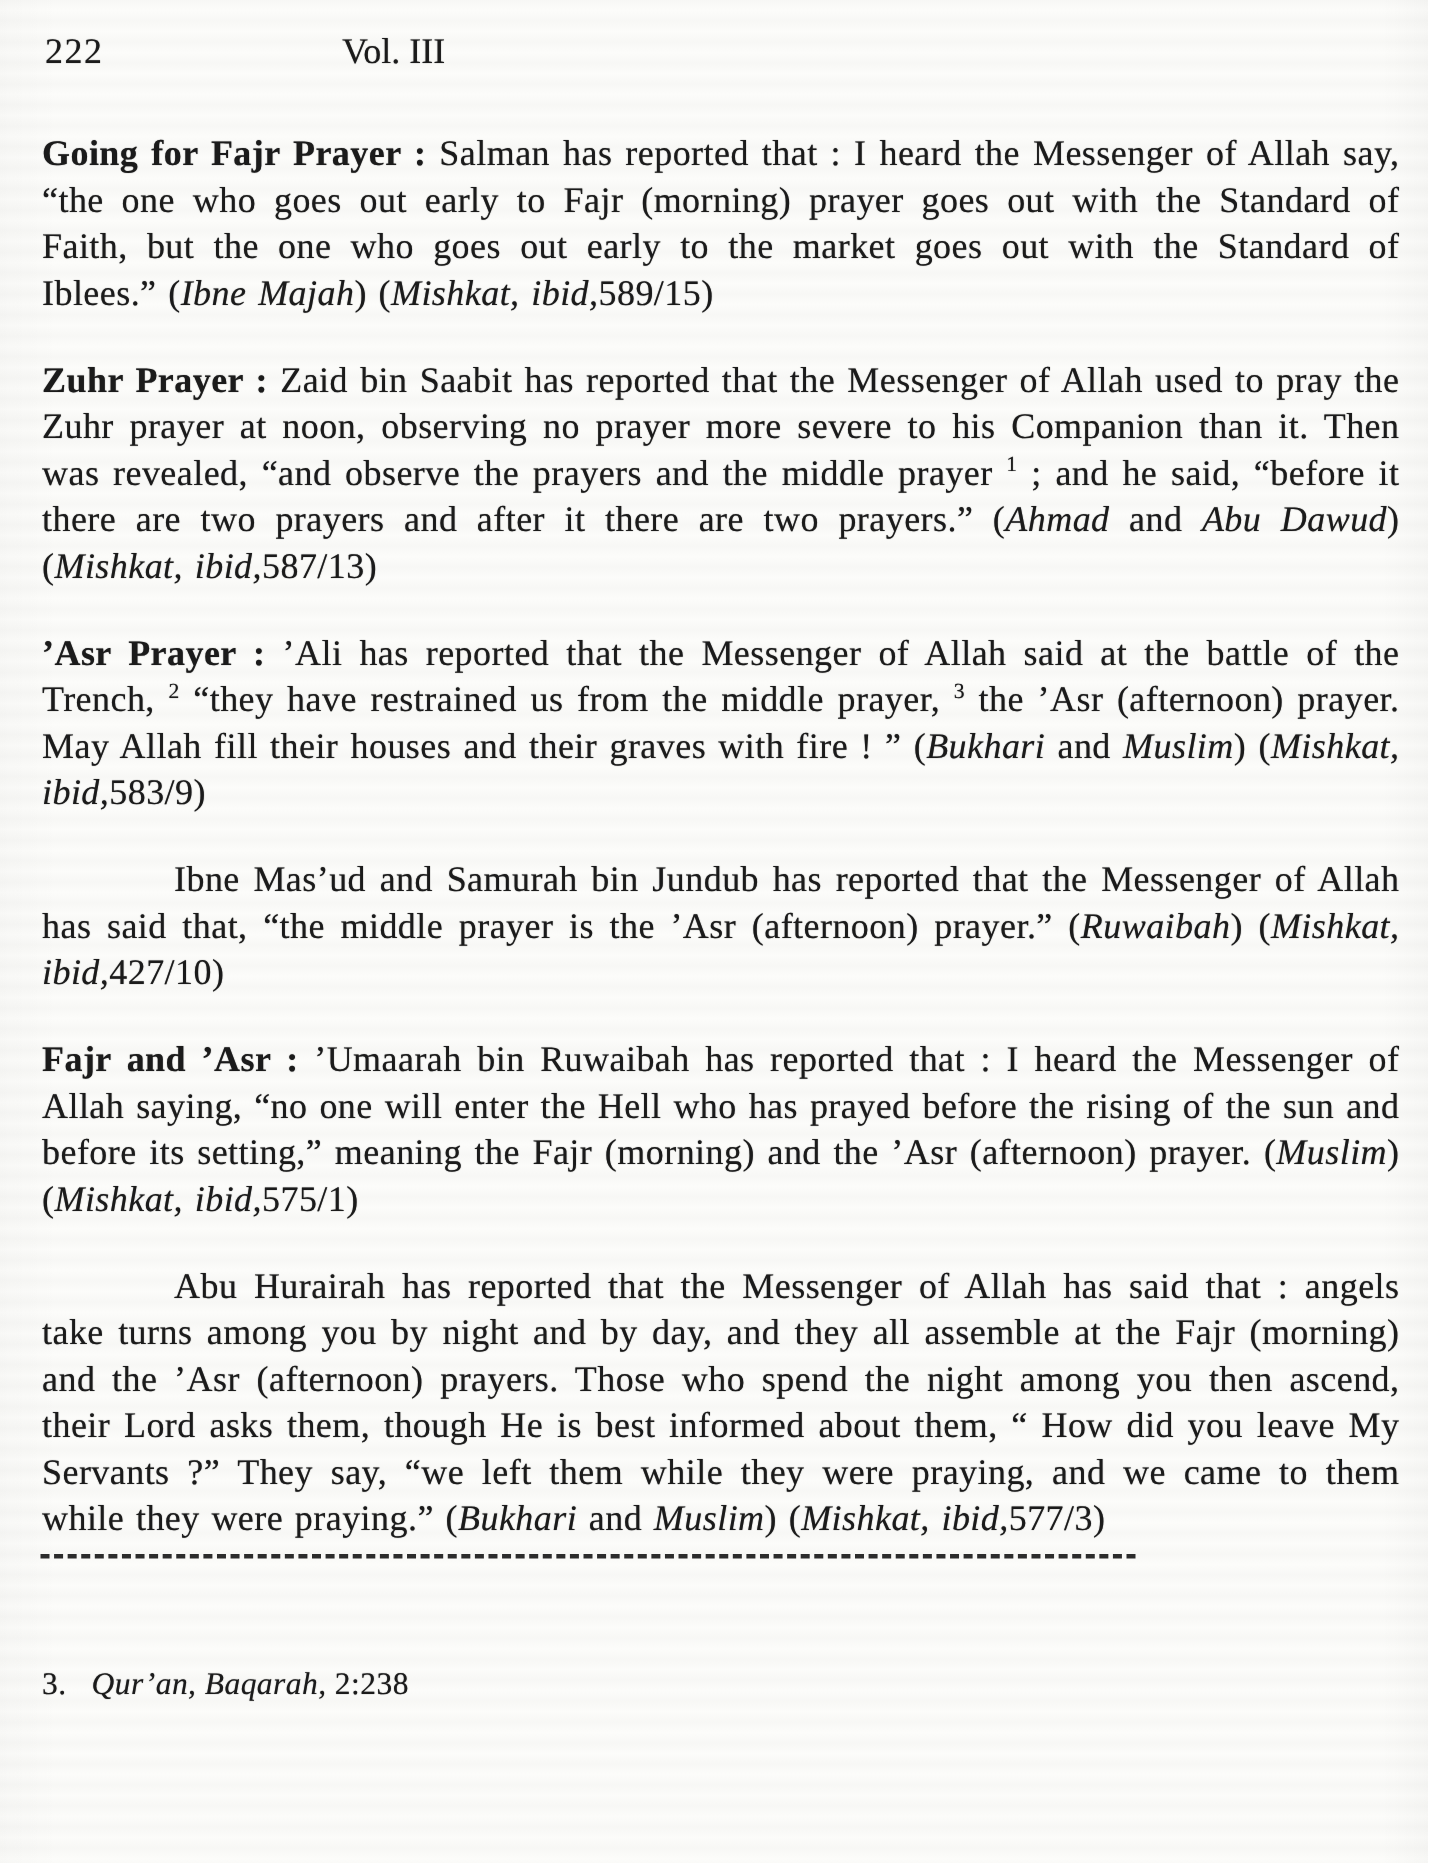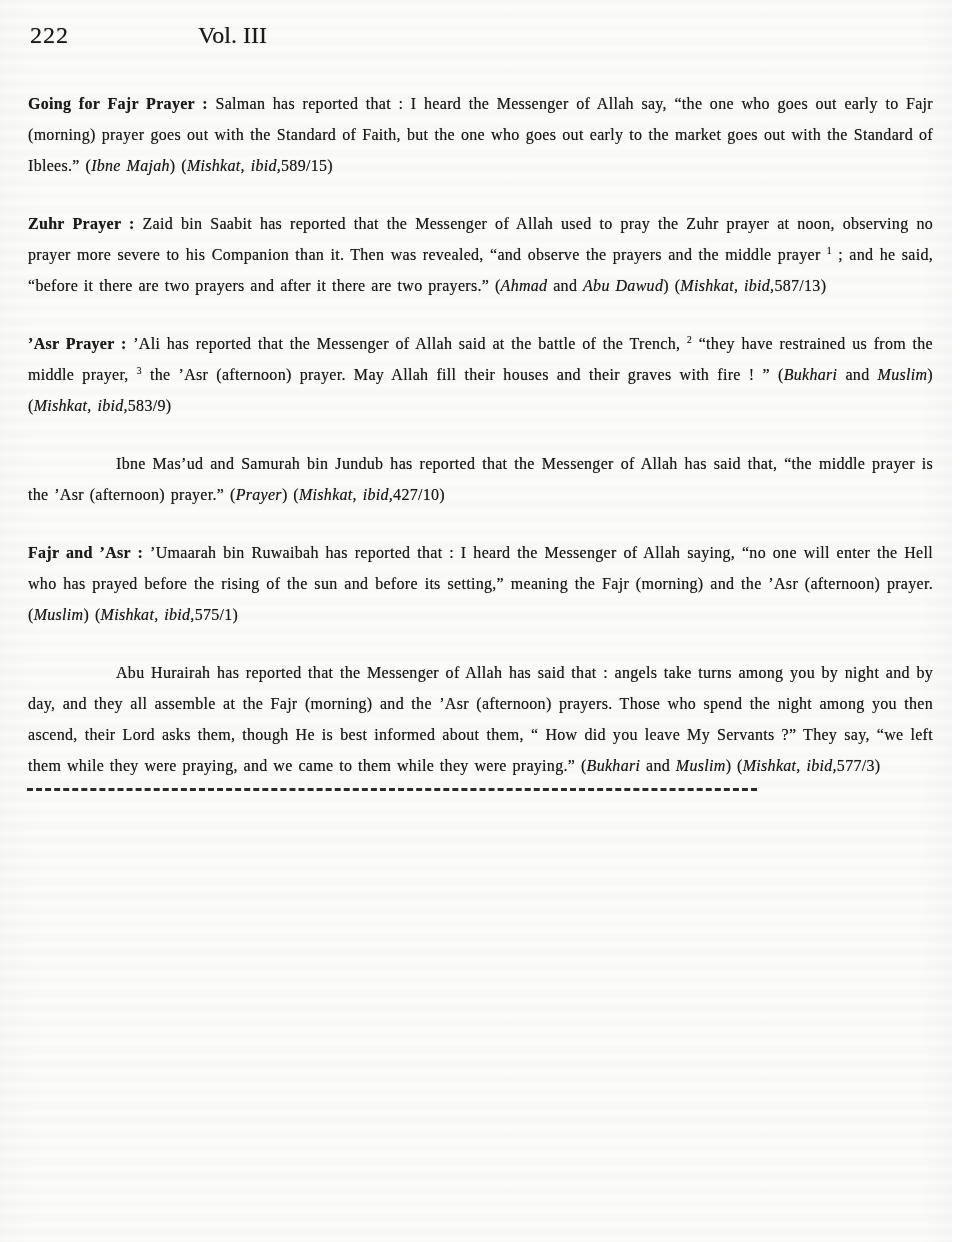--- a/index.html
+++ b/index.html
@@ -26,25 +26,25 @@
   }
   .page-header {
     display: flex;
     align-items: baseline;
     padding: 20px 0 0 30px;
     font-size: 24px;
     line-height: 30px;
     white-space: nowrap;
   }
   .page-number { flex: 0 0 110px; letter-spacing: 1px; }
-  .volume-label { margin-left: 58px; text-align: center; }
+  .volume-label { margin-left: 88px; text-align: center; }
   .page-body {
     margin: 38px 27px 0 28px;
     width: 905px;
-    font-size: 16px;
+    font-size: 24px;
     line-height: 31px;
     text-align: justify;
     letter-spacing: 0.3px;
     word-spacing: 1.5px;
   }
   .para { margin: 0 0 27px 0; }
   .para:last-child { margin-bottom: 0; }
   .indent { text-indent: 88px; }
   .run-b { font-weight: 700; }
   .run-i { font-style: italic; }
@@ -75,23 +75,24 @@
 
   <header class="page-header">
     <span class="page-number">222</span>
     <span class="volume-label">Vol. III</span>
   </header>
 
   <main class="page-body">
     <p class="para"><span class="run-b">Going for Fajr Prayer : </span><span>Salman has reported that : I heard the Messenger of Allah say, “the one who goes out early to Fajr (morning) prayer goes out with the Standard of Faith, but the one who goes out early to the market goes out with the Standard of Iblees.” (</span><span class="run-i">Ibne Majah</span><span>) (</span><span class="run-i">Mishkat, ibid,</span><span>589/15)</span></p>
     <p class="para"><span class="run-b">Zuhr Prayer : </span><span>Zaid bin Saabit has reported that the Messenger of Allah used to pray the Zuhr prayer at noon, observing no prayer more severe to his Companion than it. Then was revealed, “and observe the prayers and the middle prayer </span><span class="run-sup">1</span><span> ; and he said, “before it there are two prayers and after it there are two prayers.” (</span><span class="run-i">Ahmad</span><span> and </span><span class="run-i">Abu Dawud</span><span>) (</span><span class="run-i">Mishkat, ibid,</span><span>587/13)</span></p>
     <p class="para"><span class="run-b">’Asr Prayer : </span><span>’Ali has reported that the Messenger of Allah said at the battle of the Trench, </span><span class="run-sup">2</span><span> “they have restrained us from the middle prayer, </span><span class="run-sup">3</span><span> the ’Asr (afternoon) prayer. May Allah fill their houses and their graves with fire ! ” (</span><span class="run-i">Bukhari</span><span> and </span><span class="run-i">Muslim</span><span>) (</span><span class="run-i">Mishkat, ibid,</span><span>583/9)</span></p>
-    <p class="para indent"><span>Ibne Mas’ud and Samurah bin Jundub has reported that the Messenger of Allah has said that, “the middle prayer is the ’Asr (afternoon) prayer.” (</span><span class="run-i">Prayer</span><span>) (</span><span class="run-i">Mishkat, ibid,</span><span>427/10)</span></p>
+    <p class="para indent"><span>Ibne Mas’ud and Samurah bin Jundub has reported that the Messenger of Allah has said that, “the middle prayer is the ’Asr (afternoon) prayer.” (</span><span class="run-i">Ruwaibah</span><span>) (</span><span class="run-i">Mishkat, ibid,</span><span>427/10)</span></p>
     <p class="para"><span class="run-b">Fajr and ’Asr : </span><span>’Umaarah bin Ruwaibah has reported that : I heard the Messenger of Allah saying, “no one will enter the Hell who has prayed before the rising of the sun and before its setting,” meaning the Fajr (morning) and the ’Asr (afternoon) prayer. (</span><span class="run-i">Muslim</span><span>) (</span><span class="run-i">Mishkat, ibid,</span><span>575/1)</span></p>
     <p class="para indent"><span>Abu Hurairah has reported that the Messenger of Allah has said that : angels take turns among you by night and by day, and they all assemble at the Fajr (morning) and the ’Asr (afternoon) prayers. Those who spend the night among you then ascend, their Lord asks them, though He is best informed about them, “ How did you leave My Servants ?” They say, “we left them while they were praying, and we came to them while they were praying.” (</span><span class="run-i">Bukhari</span><span> and </span><span class="run-i">Muslim</span><span>) (</span><span class="run-i">Mishkat, ibid,</span><span>577/3)</span></p>
   </main>
 
   <div class="footnote-separator"></div>
 
   <section class="footnotes">
+    <p class="footnote-line"><span>3.   </span><span class="run-i">Qur’an, Baqarah,</span><span> 2:238</span></p>
   </section>
 
 </div>
 
 </body></html>

